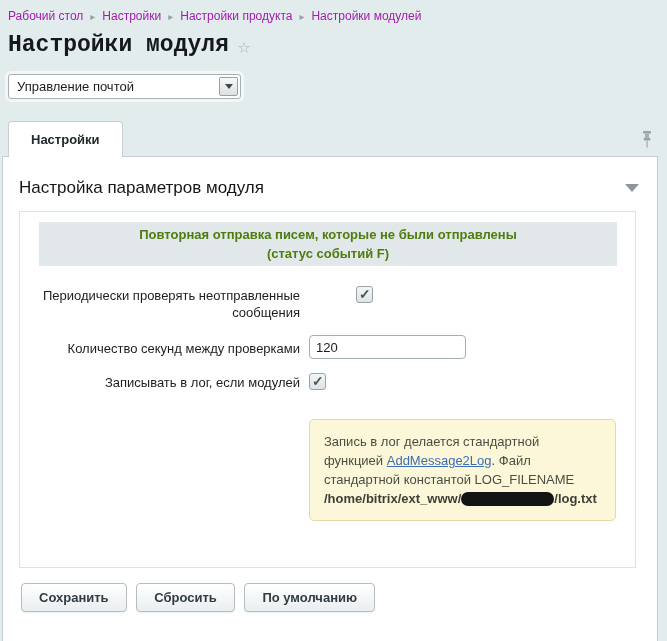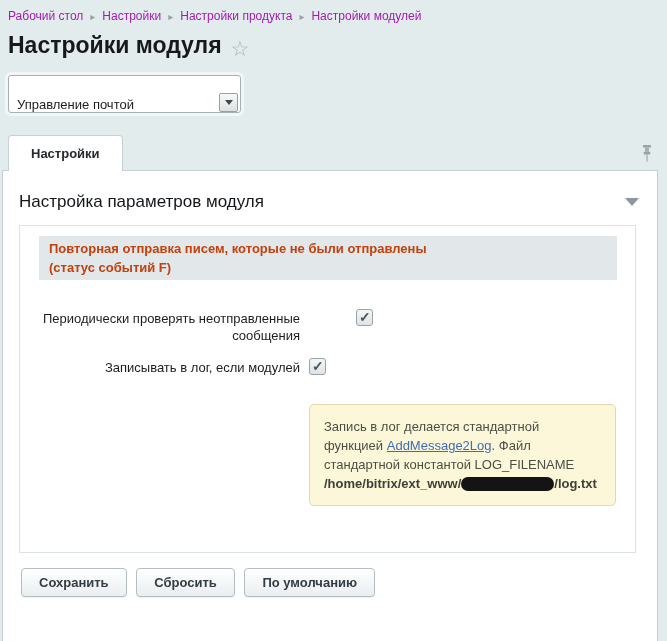--- a/index.html
+++ b/index.html
@@ -9,28 +9,28 @@
     font-family: "Liberation Sans", sans-serif;
     font-size: 13px;
     color: #1d1d1d;
     overflow: hidden;
   }
   
   .breadcrumb { padding: 9px 8px 0 8px; font-size: 12px; color: #7d8287; }
   .breadcrumb a { color: #a21caf; text-decoration: none; cursor: pointer; }
   .breadcrumb .sep { color: #98a1a6; margin: 0 7px; font-size: 10px; }
   
-  .title-row { padding: 9px 15px 0 8px; display: flex; align-items: flex-end; }
+  .title-row { padding: 9px 15px 0 8px; display: flex; align-items: flex-end; font-family: Liberation Mono, monospace; }
   .page-title { font-size: 23px; font-weight: bold; color: #16191b; }
   .fav-star { font-size: 21px; color: #a9b4ba; margin-left: 9px; cursor: pointer; line-height: 1; }
   
   .select-wrap {
-    margin: 16px 0 0 8px; width: 233px; height: 38px;
+    margin: 16px 0 0 8px; width: 233px; height: 25px;
     background: #fff; border: 1px solid #a7b1b5; border-radius: 3px;
-    display: flex; align-items: flex-end; justify-content: space-between;
+    display: flex; align-items: center; justify-content: space-between;
     box-shadow: 0 0 0 3px rgba(255,255,255,0.5); cursor: pointer;
   }
   .select-label { padding-left: 8px; color: #1d1d1d; }
   .select-btn {
     width: 19px; height: 19px; margin-right: 2px;
     border: 1px solid #96a0a5; border-radius: 2px;
     background: linear-gradient(#f8f9f9, #dce1e2);
     display: flex; align-items: center; justify-content: center;
   }
   .select-btn .tri {
@@ -70,25 +70,25 @@
     width: 0; height: 0; cursor: pointer;
     border-left: 7px solid transparent; border-right: 7px solid transparent;
     border-top: 8px solid #8d979d;
   }
   
   .form-box {
     margin: 13px 21px 0 16px; border: 1px solid #dce3e6;
     padding: 10px 18px 46px 19px; background: #fff;
   }
   .form-heading {
-    background: #e2e8ea; font-weight: bold;
-    color: #c2410c; padding: 3px 10px; line-height: 19px; font-size: 13px;
+    background: #e2e8ea; text-align: center; font-weight: bold;
+    color: #4d7c0f; padding: 3px 10px; line-height: 19px; font-size: 13px;
   }
   .frow { display: flex; align-items: flex-start; margin-top: 14px; }
-  .frow.first { margin-top: 29px; gap: 47px; }
+  .frow.first { margin-top: 20px; gap: 47px; }
   .frow.note-row { margin-top: 28px; }
   .flabel {
     width: 270px; text-align: right; padding-right: 9px;
     line-height: 17px; padding-top: 1px; color: #1d1d1d;
   }
   .fctrl { flex: 1; }
   
   .checkbox {
     display: inline-block; width: 17px; height: 17px;
     border: 1px solid #98a2a7; border-radius: 3px;
@@ -173,20 +173,26 @@
       <div>(статус событий F)</div>
     </div>
 
     <div class="frow first">
       <div class="flabel">Периодически проверять неотправленные сообщения</div>
       <div class="fctrl">
         <span class="checkbox checked"></span>
       </div>
     </div>
 
+    <div class="frow">
+      <div class="flabel" style="padding-top:5px">Количество секунд между проверками</div>
+      <div class="fctrl">
+        <input class="tinput" type="text" value="120" style="">
+      </div>
+    </div>
 
     <div class="frow">
       <div class="flabel">Записывать в лог, если модулей</div>
       <div class="fctrl">
         <span class="checkbox checked"></span>
       </div>
     </div>
 
     <div class="frow note-row">
       <div class="flabel"></div>

